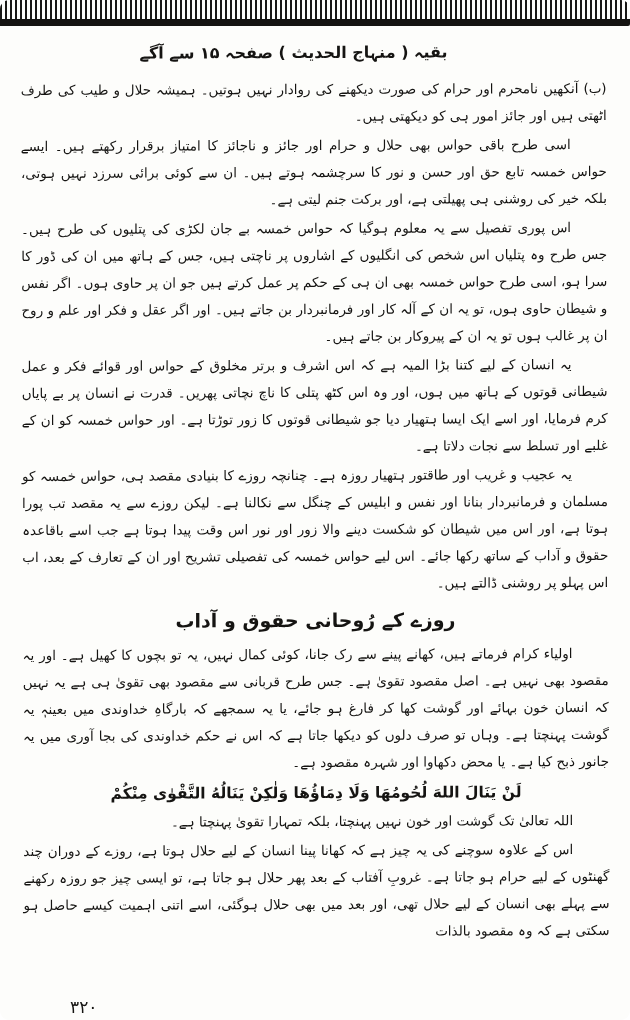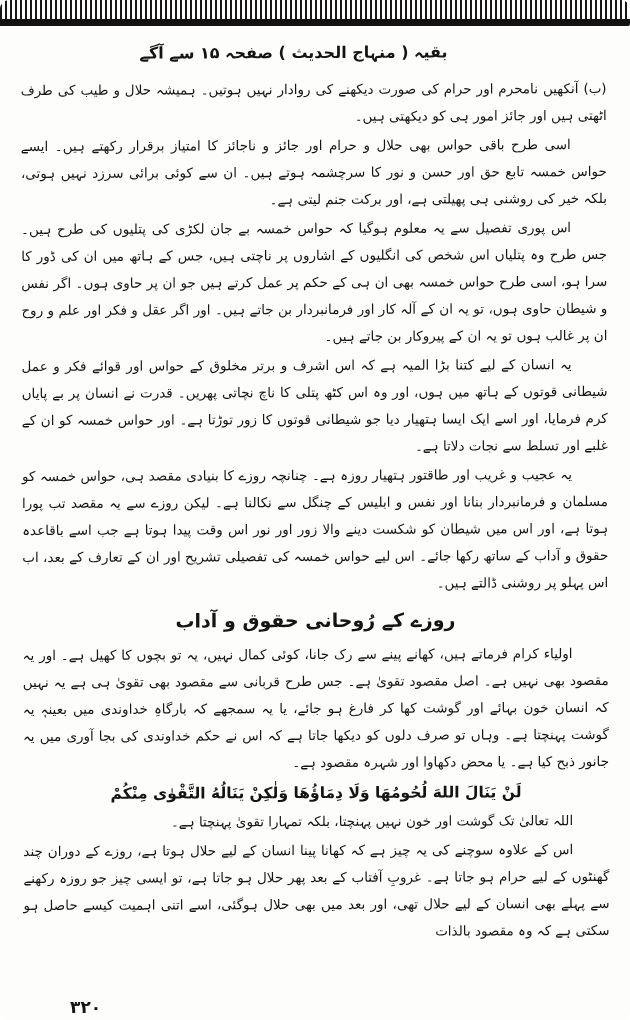--- a/index.html
+++ b/index.html
@@ -79,21 +79,21 @@
     font-size: 13.5px;
     line-height: 27px;
     text-align: right;
     text-indent: 0;
   }
   .page-number {
     position: absolute;
     bottom: 3px;
     left: 70px;
     font-size: 17px;
-    font-weight: bold;
+    font-weight: normal;
   }
 </style>
 </head>
 <body>
 
 <div class="page">
 
   <div class="top-border"></div>
 
   <div class="content">

